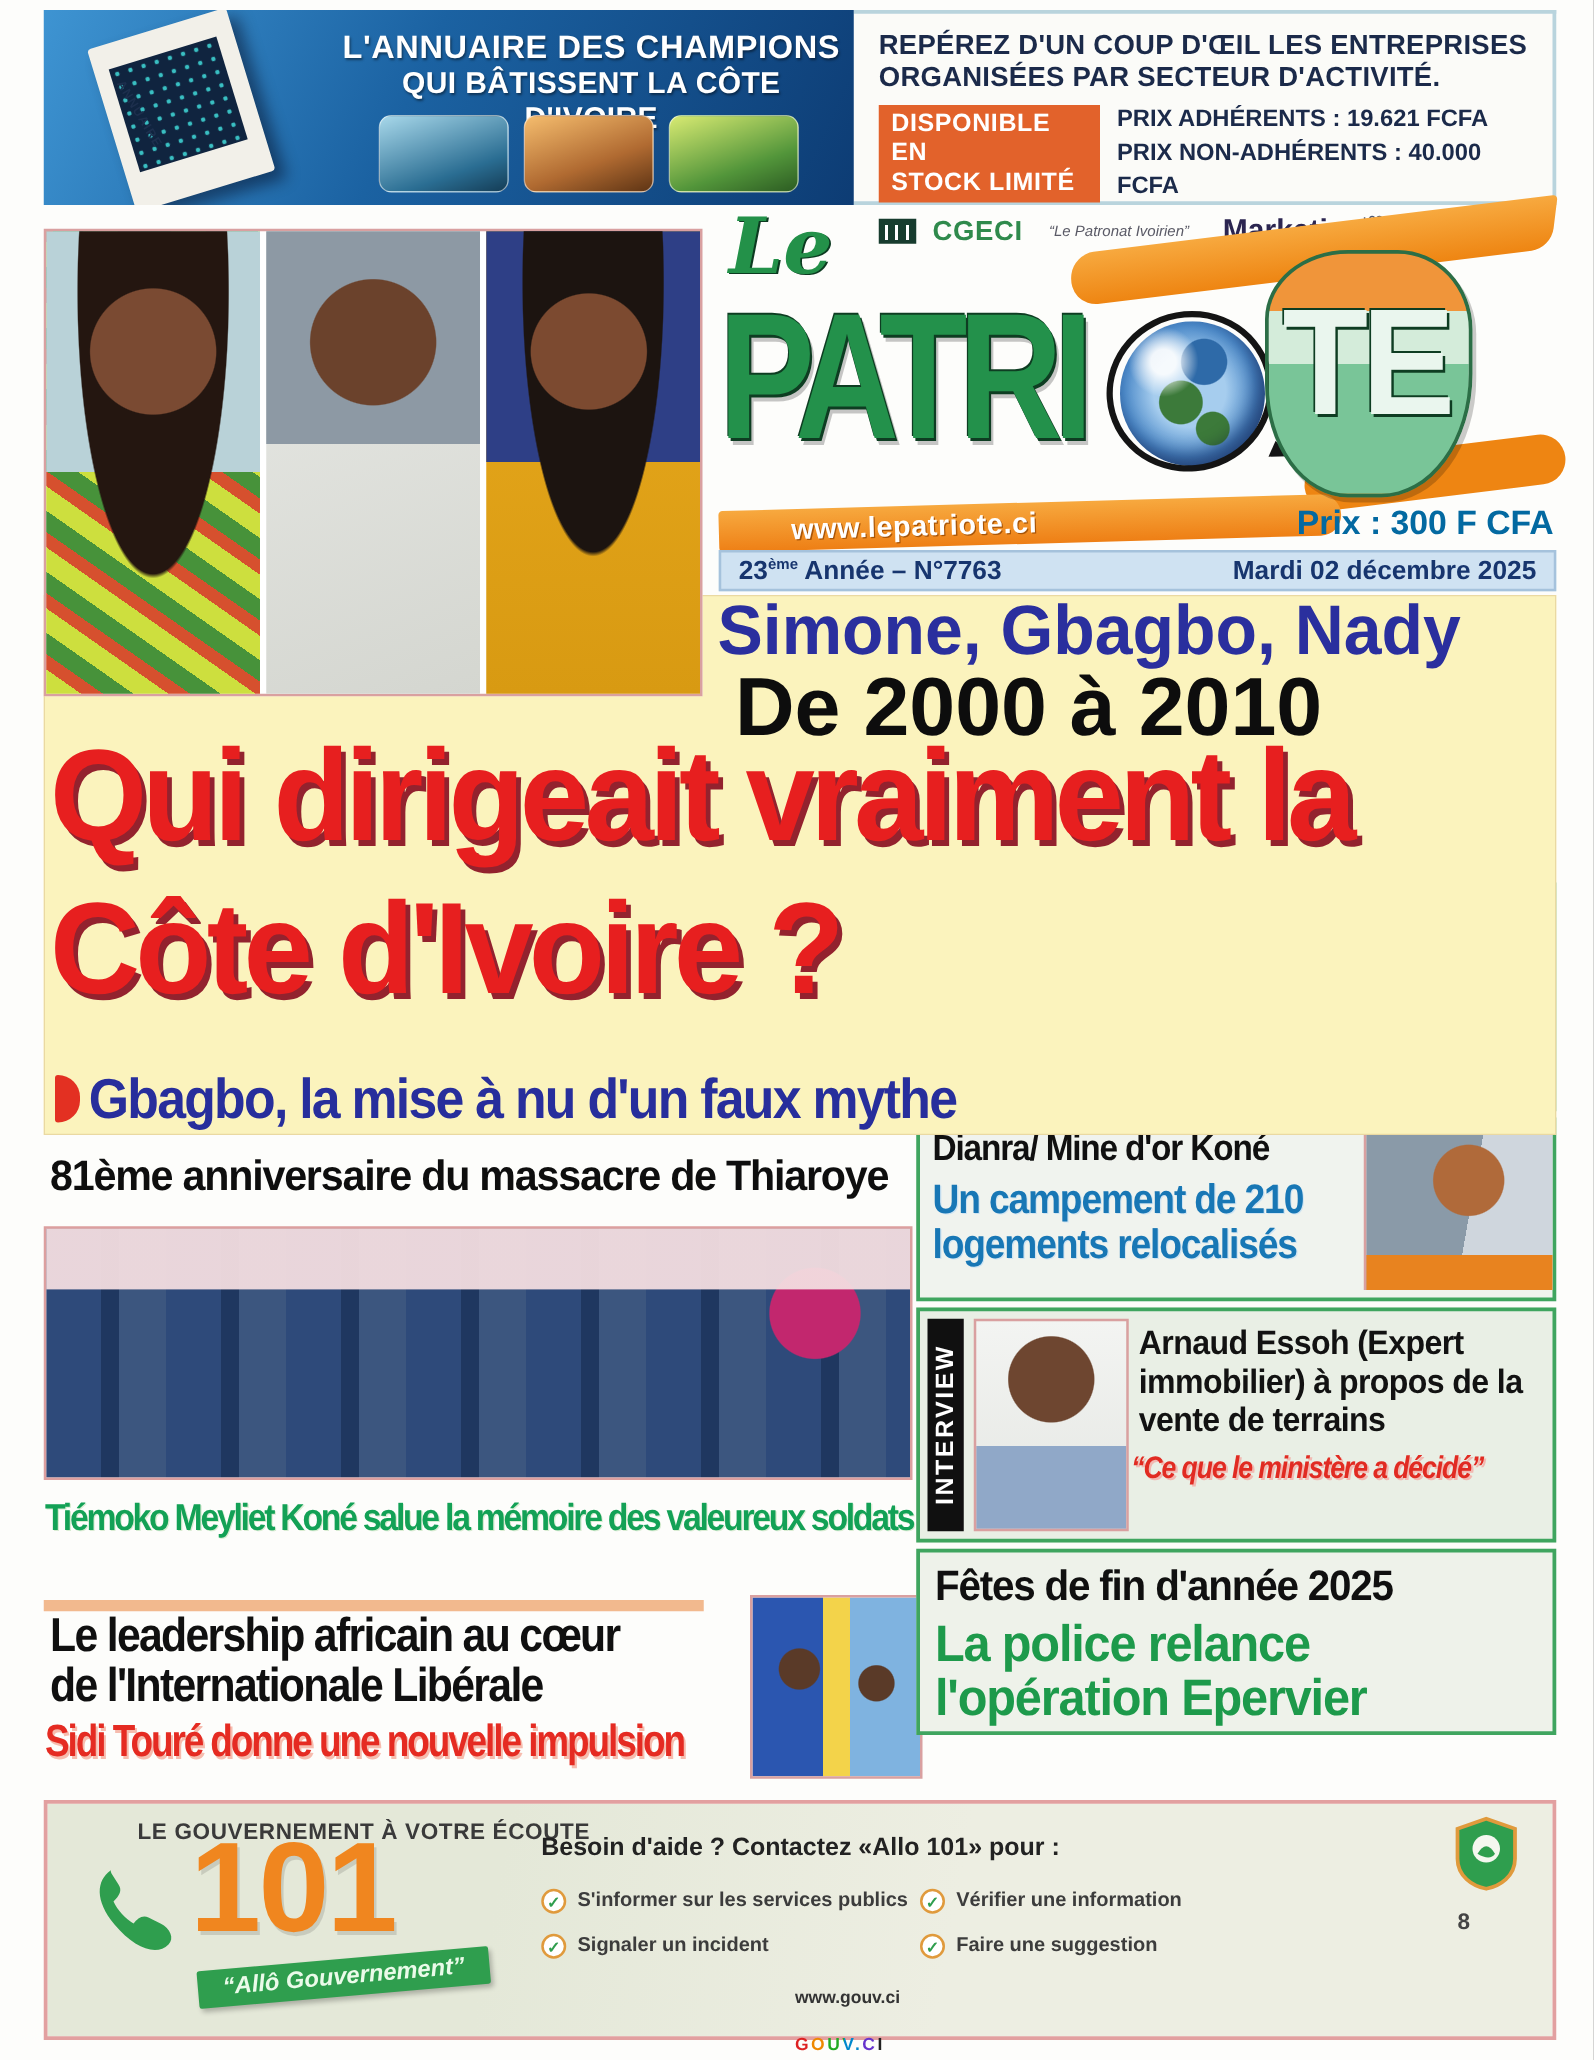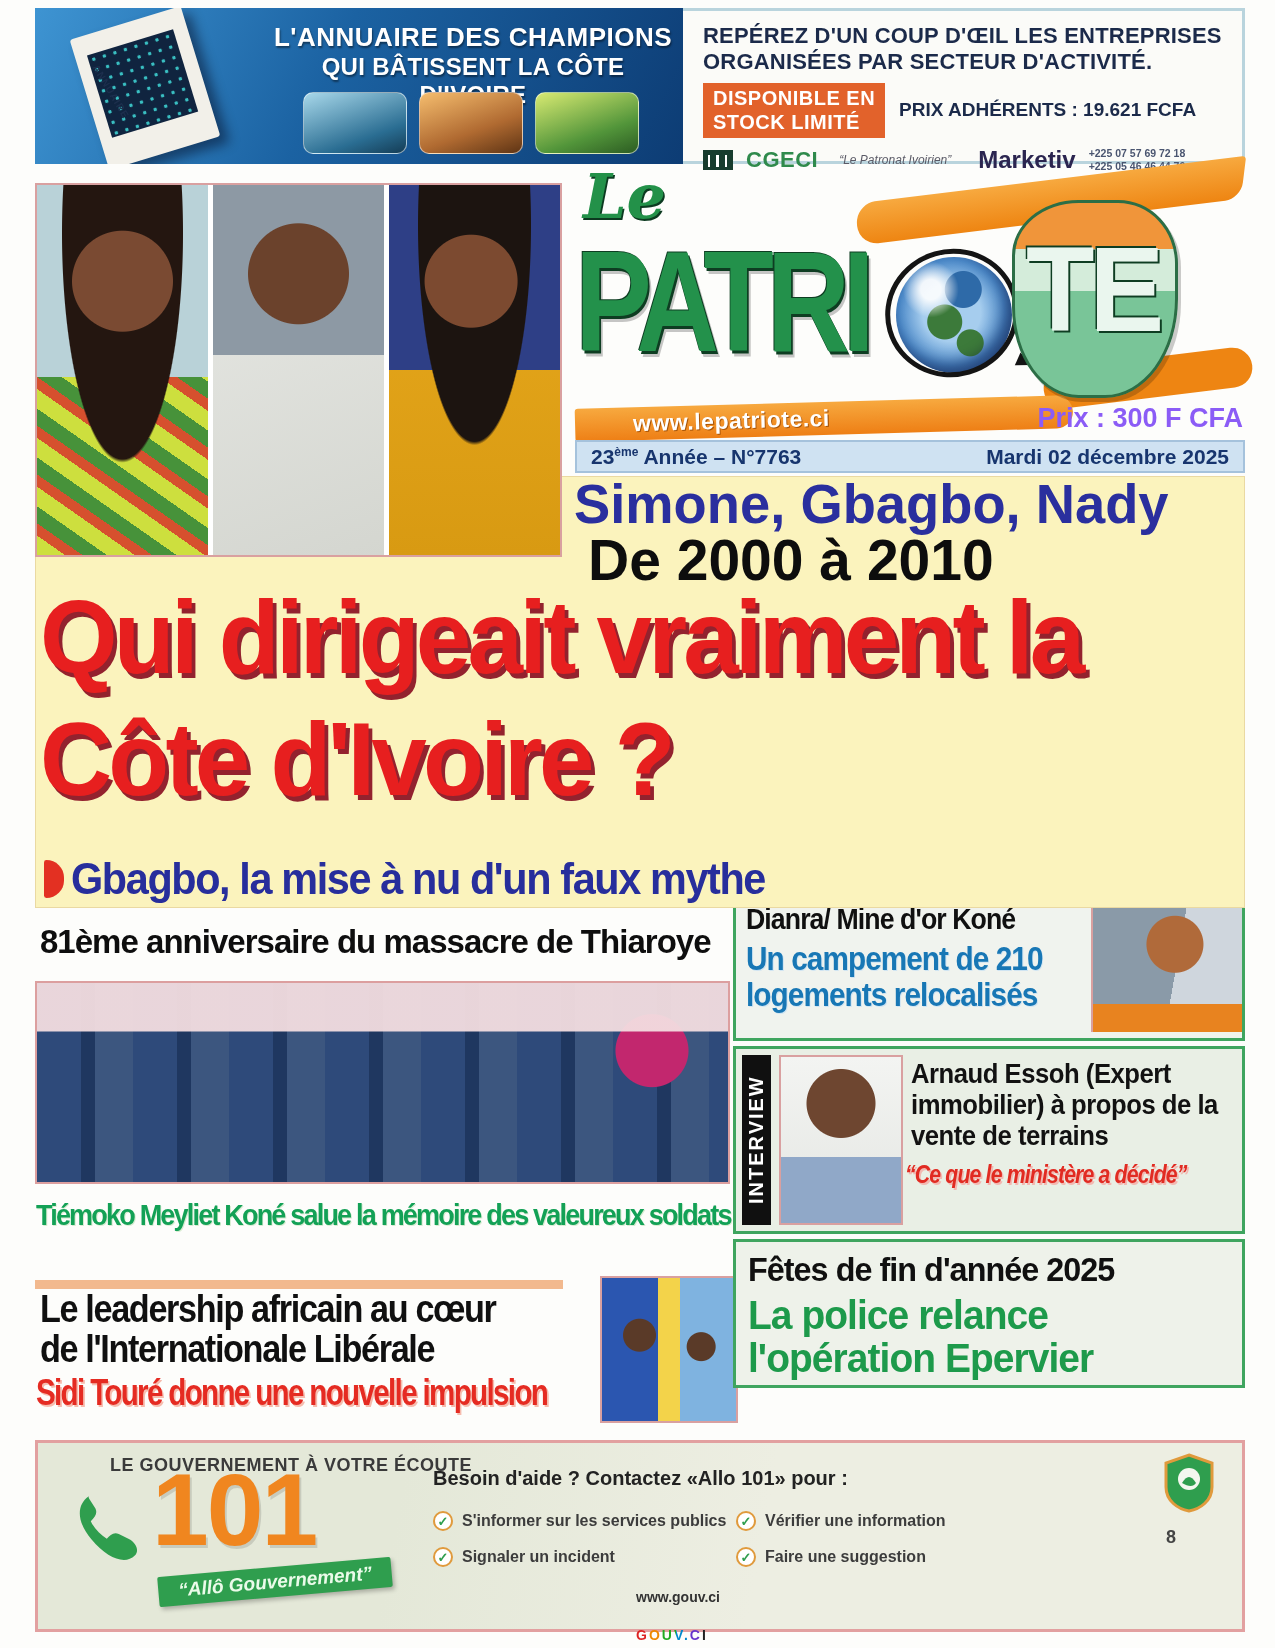--- a/index.html
+++ b/index.html
@@ -83,21 +83,21 @@
     border:3px solid #2c6e46; border-radius:40% 36% 44% 40% / 28% 32% 50% 46%;
     box-shadow:3px 4px 0 rgba(0,0,0,.2); }
   .te { position:absolute; left:14px; top:28px; font-size:112px; font-weight:900;
     color:#eaf6ee; letter-spacing:-5px; line-height:1.1; transform:scaleY(1.08);
     text-shadow:2px 2px 0 #0e3d22, -1.5px -1.5px 0 #0e3d22; }
   .web-bar { position:absolute; left:0; top:226px; width:498px; height:33px;
     background:linear-gradient(#f7a93f,#ee7f15); border-radius:4px 20px 20px 4px;
     transform:rotate(-1.6deg); display:flex; align-items:center; padding-left:58px; }
   .web-text { color:#fff; font-weight:900; font-size:23px; letter-spacing:.5px;
     text-shadow:1px 1px 0 #a85508; }
-  .mast-price { position:absolute; right:2px; top:227px; font-size:27px; font-weight:900; color:#8b5cf6; }
+  .mast-price { position:absolute; right:2px; top:227px; font-size:27px; font-weight:900; color:#0369a1; }
 
   .date-strip { position:absolute; left:575px; top:440px; width:670px; height:33px;
     background:#cfe2f2; border:2px solid #a5c2dc; display:flex; align-items:center;
     justify-content:space-between; padding:0 14px; font-weight:900; color:#17356e; font-size:21px; }
   .date-strip sup { font-size:12px; }
 
   
   .photos { position:absolute; left:35px; top:183px; width:527px; height:374px; z-index:4;
     background:#fff; border:2px solid #d9a0a0; display:flex; gap:5px; }
   .photo { flex:1; }
@@ -114,21 +114,21 @@
     radial-gradient(circle at 48% 26%, #7c4a30 0 46px, transparent 47px),
     radial-gradient(ellipse at 50% 11%, #1c1410 0 56px, transparent 57px),
     linear-gradient(#2e3f86 0 50%, rgba(46,63,134,0) 50%),
     linear-gradient(#e9aa1e 0,#d89a12 100%); }
 
   
   .lead { position:absolute; left:35px; top:476px; width:1210px; height:432px;
     background:#fbf3bd; border:1px solid #ead9a2; z-index:1; }
   .kicker-names { position:absolute; left:538px; top:-6px; font-size:56px; font-weight:900;
     color:#2a2f9e; letter-spacing:0; white-space:nowrap; transform:scaleX(.97); transform-origin:left; }
-  .kicker-years { position:absolute; left:552px; top:50px; font-size:57px; font-weight:900;
+  .kicker-years { position:absolute; left:552px; top:50px; font-size:66px; font-weight:900;
     color:#0d0d0d; white-space:nowrap; }
   .h1 { position:absolute; left:4px; font-size:104px; font-weight:900; color:#e71f1f;
     letter-spacing:-4px; white-space:nowrap; line-height:1;
     transform:scaleX(.96); transform-origin:left; text-shadow:4px 5px 0 #93222e; }
   .h1a { top:108px; } .h1b { top:230px; }
   .sub-row { position:absolute; left:8px; top:376px; display:flex; align-items:center; gap:7px; }
   .bullet { width:20px; height:38px; background:#e33022; border-radius:3px 22px 22px 3px; }
   .subtext { font-size:45px; font-weight:800; color:#272e9c; letter-spacing:-1.5px;
     white-space:nowrap; transform:scaleX(.92); transform-origin:left; }
 
@@ -260,20 +260,21 @@
         <span class="b">REPÉREZ</span><span class="n"> D'UN COUP D'ŒIL LES </span><span class="b">ENTREPRISES</span><br>
         <span class="n">ORGANISÉES PAR </span><span class="b">SECTEUR D'ACTIVITÉ.</span>
       </div>
       <div class="ad-mid">
         <div class="badge">
           <div>DISPONIBLE EN</div>
           <div>STOCK LIMITÉ</div>
         </div>
         <div class="prices">
           <div>PRIX ADHÉRENTS : 19.621 FCFA</div>
+          <div>PRIX NON-ADHÉRENTS : 40.000 FCFA</div>
         </div>
       </div>
       <div class="ad-logos">
         <span class="cgeci-icon"></span>
         <span class="cgeci-text">CGECI</span>
         <span class="cgeci-tagline">“Le Patronat Ivoirien”</span>
         <span class="marketiv">Marketiv</span>
         <span class="phones">
           <span>+225 07 57 69 72 18</span><br>
           <span>+225 05 46 46 44 70</span>

